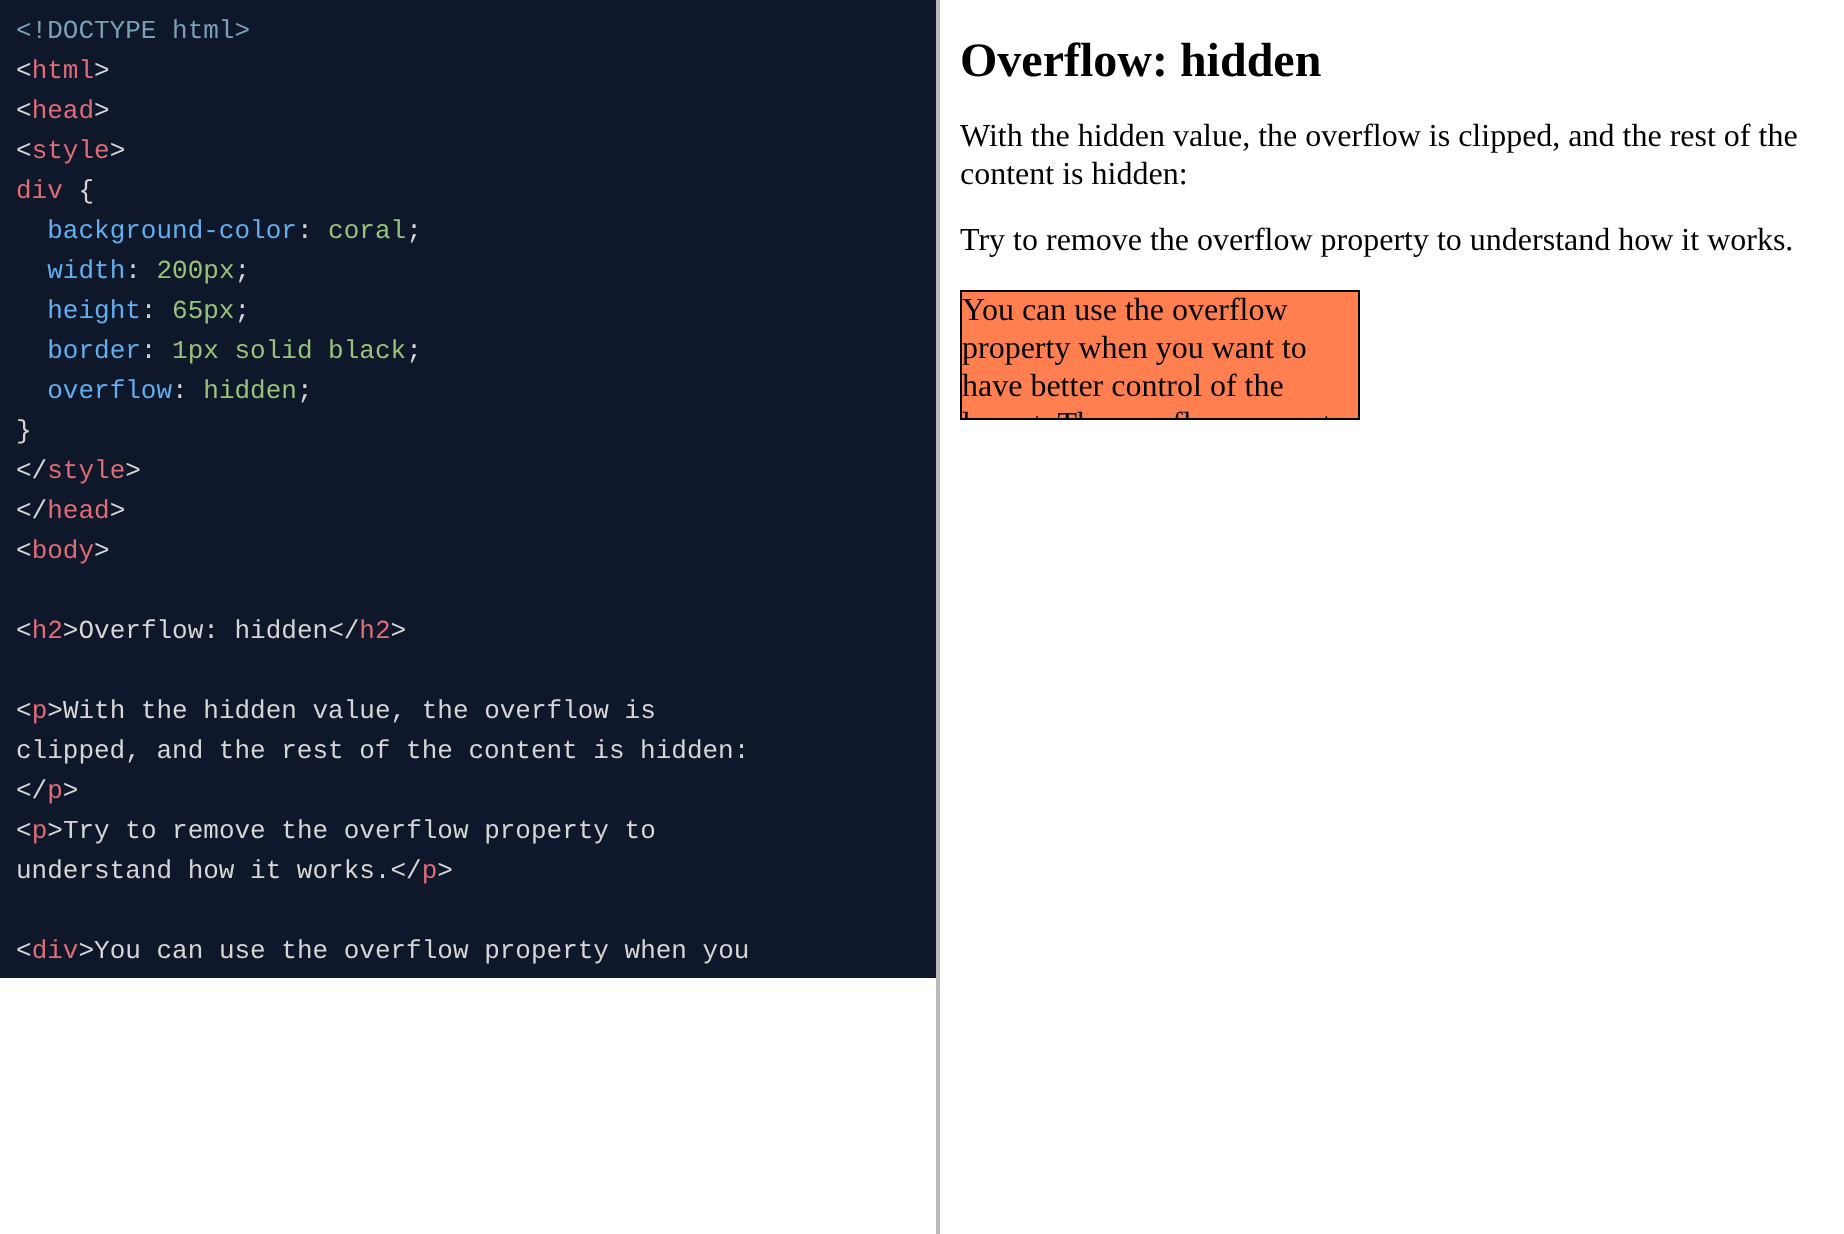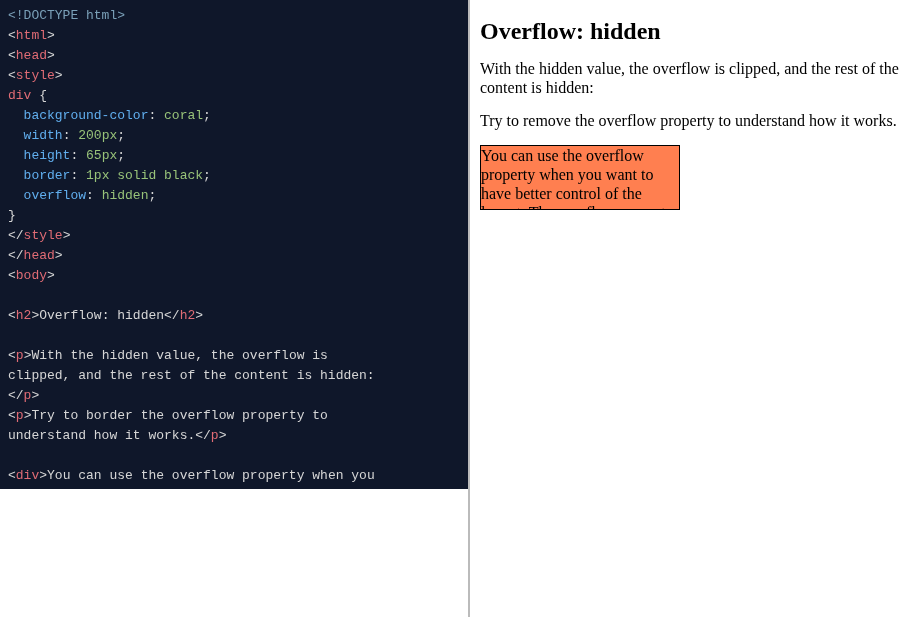--- a/index.html
+++ b/index.html
@@ -76,21 +76,21 @@
 <span class="tok-default">}</span>
 <span class="tok-angle">&lt;/</span><span class="tok-tag">style</span><span class="tok-angle">&gt;</span>
 <span class="tok-angle">&lt;/</span><span class="tok-tag">head</span><span class="tok-angle">&gt;</span>
 <span class="tok-angle">&lt;</span><span class="tok-tag">body</span><span class="tok-angle">&gt;</span>
 
 <span class="tok-angle">&lt;</span><span class="tok-tag">h2</span><span class="tok-angle">&gt;</span><span class="tok-text">Overflow: hidden</span><span class="tok-angle">&lt;/</span><span class="tok-tag">h2</span><span class="tok-angle">&gt;</span>
 
 <span class="tok-angle">&lt;</span><span class="tok-tag">p</span><span class="tok-angle">&gt;</span><span class="tok-text">With the hidden value, the overflow is
 clipped, and the rest of the content is hidden:</span><span class="tok-angle">
 &lt;/</span><span class="tok-tag">p</span><span class="tok-angle">&gt;</span>
-<span class="tok-angle">&lt;</span><span class="tok-tag">p</span><span class="tok-angle">&gt;</span><span class="tok-text">Try to border the overflow property to
+<span class="tok-angle">&lt;</span><span class="tok-tag">p</span><span class="tok-angle">&gt;</span><span class="tok-text">Try to remove the overflow property to
 understand how it works.</span><span class="tok-angle">&lt;/</span><span class="tok-tag">p</span><span class="tok-angle">&gt;</span>
 
 <span class="tok-angle">&lt;</span><span class="tok-tag">div</span><span class="tok-angle">&gt;</span><span class="tok-text">You can use the overflow property when you
 want to have better control of the layout. The
 overflow property specifies what happens if
 content overflows an element's box.</span><span class="tok-angle">&lt;/</span><span class="tok-tag">div</span><span class="tok-angle">&gt;</span>
 
 <span class="tok-angle">&lt;/</span><span class="tok-tag">body</span><span class="tok-angle">&gt;</span>
 <span class="tok-angle">&lt;/</span><span class="tok-tag">html</span><span class="tok-angle">&gt;</span></div>
 

